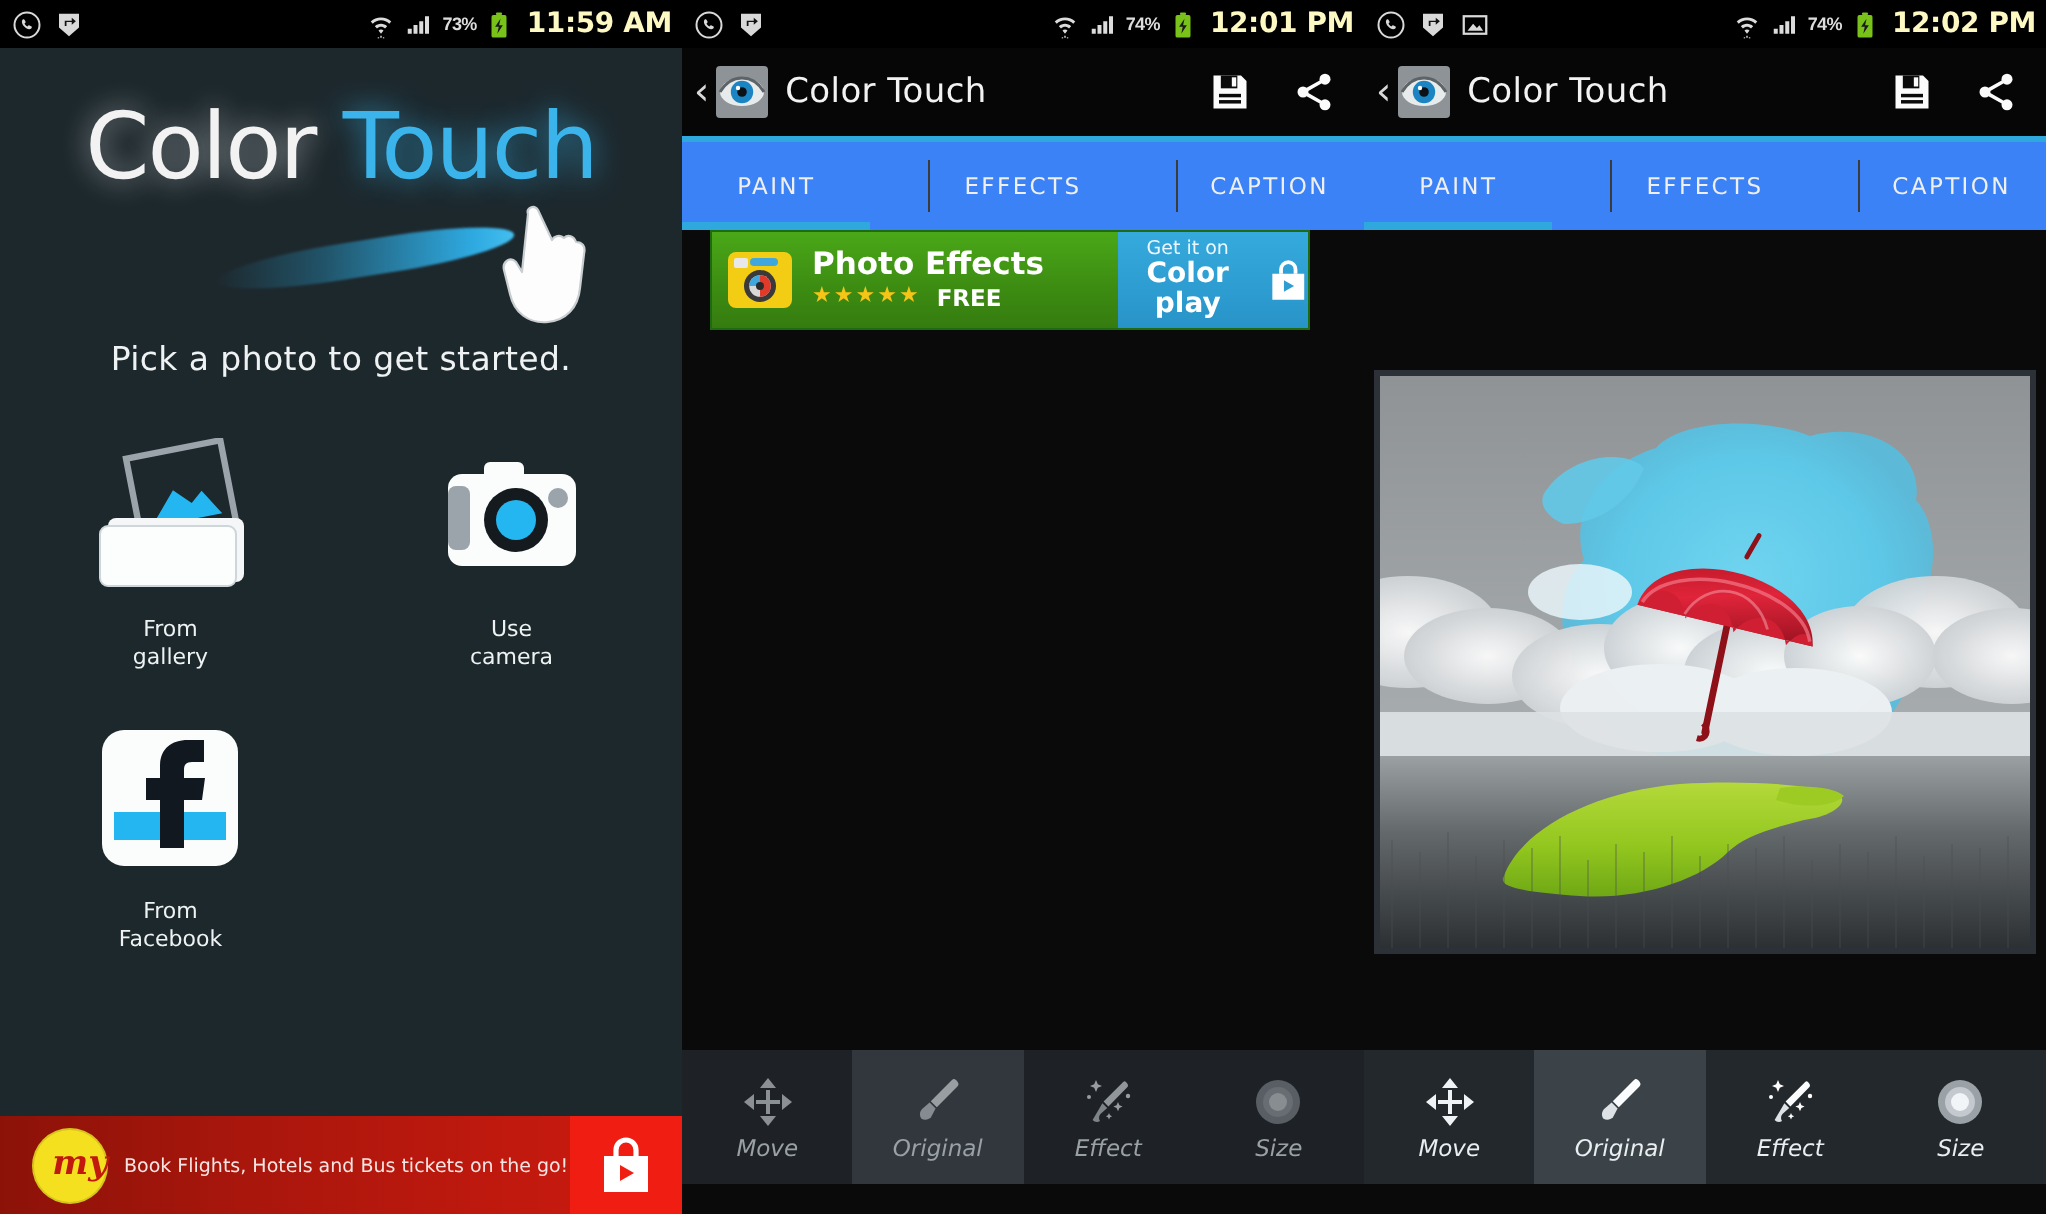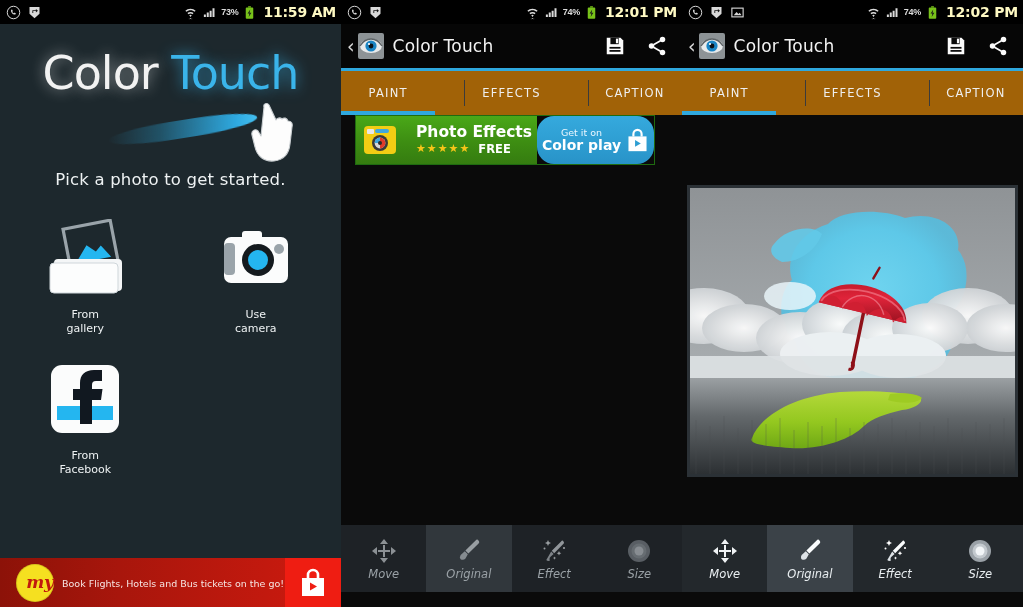--- a/index.html
+++ b/index.html
@@ -53,37 +53,37 @@
 
   
   .actionbar { height:44px; background:#060606; display:flex; align-items:center; padding:0 8px 0 6px; }
   .ab-back { color:#d8d8d8; font-size:19px; line-height:1; margin-right:3px; font-family:"DejaVu Sans", sans-serif; }
   .ab-logo { width:26px; height:26px; flex:0 0 auto; border-radius:2px; overflow:hidden; }
   .ab-title { color:#f2f2f2; font-size:17px; margin-left:9px; font-family:"DejaVu Sans", sans-serif; letter-spacing:.2px; }
   .ab-actions { margin-left:auto; display:flex; align-items:center; gap:20px; padding-right:6px; }
 
   .ab-rule { height:3px; background:#2fa8de; }
 
-  .tabs { height:44px; background:#a16207; display:flex; position:relative;gap:29px; }
+  .tabs { height:44px; background:#3b82f6; display:flex; position:relative;gap:29px; }
   .tab { flex:1; display:flex; align-items:center; justify-content:center; position:relative; cursor:pointer; }
   .tab + .tab::before { content:""; position:absolute; left:0; top:9px; bottom:9px; width:1px; background:#3b3b3b; }
   .tab span { color:#efefef; font-size:11.5px; letter-spacing:1.2px; font-family:"DejaVu Sans", sans-serif; }
   .tab.active::after { content:""; position:absolute; left:0; right:0; bottom:0; height:4px; background:#2fa8de; }
 
   
   .gp { position:absolute; left:14px; top:115px; width:300px; height:50px; display:flex; border:1px solid #1f6b10; }
   .gp-left { flex:1; background:linear-gradient(180deg,#4aa818 0%,#3d8d12 55%,#357c10 100%); display:flex; align-items:center; padding-left:5px; }
   .gp-cam { width:38px; height:36px; flex:0 0 auto; }
-  .gp-txt { margin-left:17px; }
+  .gp-txt { margin-left:7px; }
   .gp-title { color:#fff; font-size:15.5px; font-weight:bold; font-family:"DejaVu Sans", sans-serif; line-height:1.05; }
   .gp-sub { display:flex; align-items:center; gap:8px; margin-top:1px; }
   .gp-stars { color:#f5c518; font-size:11px; letter-spacing:1px; line-height:1; }
   .gp-free { color:#fff; font-size:11.5px; font-weight:bold; font-family:"DejaVu Sans", sans-serif; }
-  .gp-right { width:117px; background:linear-gradient(180deg,#35a9dd 0%,#2e9ed2 55%,#2893c8 100%);
-              display:flex; align-items:center; justify-content:center; gap:5px;border-radius:17px; }
+  .gp-right { width:95px; background:linear-gradient(180deg,#35a9dd 0%,#2e9ed2 55%,#2893c8 100%);
+              display:flex; align-items:center; justify-content:center; gap:5px; }
   .gp-get { text-align:center; line-height:1.06; }
   .gp-g1 { color:#eaf7ff; font-size:9.5px; font-family:"DejaVu Sans", sans-serif; }
   .gp-g2 { color:#fff; font-size:14px; font-weight:bold; font-family:"DejaVu Sans", sans-serif; }
   .photo { position:absolute; overflow:hidden; background:#555; }
 
   
   .toolbar { position:absolute; left:0; bottom:15px; width:341px; height:67px; display:flex; background:#23282c;font-style:italic; }
   .toolbar.dim { background:#1e2226; }
   .tb { flex:1; display:flex; flex-direction:column; align-items:center; justify-content:center; cursor:pointer; gap:3px; }
   .tb.sel { background:#3b4248; }

